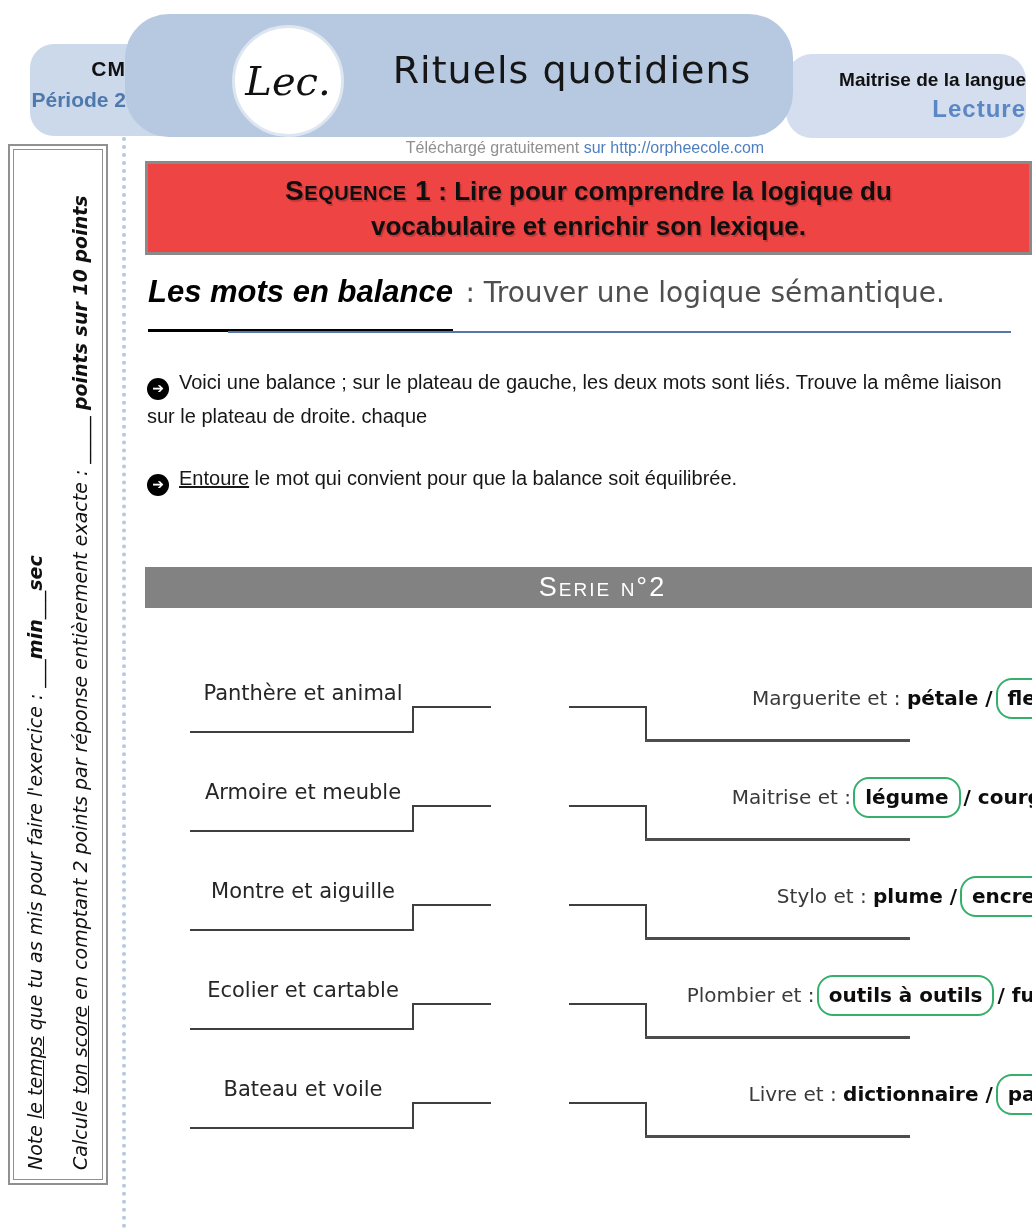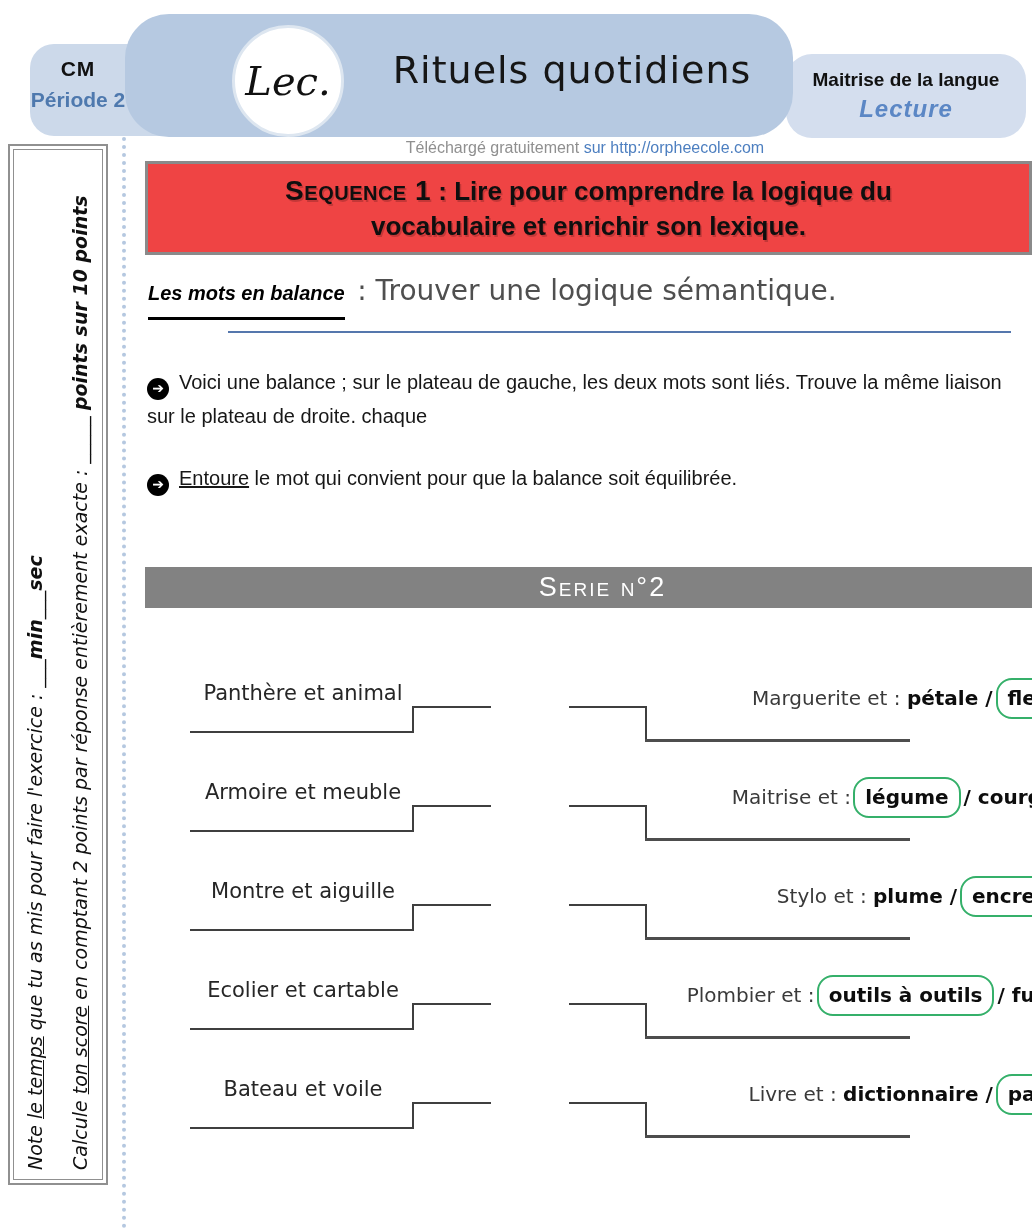--- a/index.html
+++ b/index.html
@@ -7,55 +7,55 @@
     --accent-blue:#4e79ae; --lecture-blue:#5b87c5; --link-blue:#4d7fc0;
     --circle-green:#35b06a; --series-gray:#828282; --divider-blue:#5577ad;
   }
   *{box-sizing:border-box; margin:0; padding:0;}
   body{background:#fff; font-family:"Liberation Sans",sans-serif;}
   .page{position:relative; width:1032px; height:1229px; background:#ffffff; overflow:hidden;}
 
   
   .tab-left{position:absolute; left:30px; top:44px; width:350px; height:92px;
     background:var(--tab-blue); border-radius:24px; z-index:1;}
-  .tab-left-text{position:absolute; left:30px; top:57px; width:96px; text-align:center; z-index:2;}
+  .tab-left-text{position:absolute; left:30px; top:57px; width:96px; text-align:right; z-index:2;}
   .level{font-size:21px; font-weight:bold; color:#111; letter-spacing:1px;}
   .period{font-size:21px; font-weight:bold; color:var(--accent-blue); margin-top:7px;}
   .banner{position:absolute; left:125px; top:14px; width:668px; height:123px;
     background:var(--banner-blue); border-radius:44px; z-index:3;}
   .logo{position:absolute; left:232px; top:25px; width:112px; height:112px; border-radius:50%;
     background:#fff; border:3px solid #dde6f0; box-shadow:0 0 0 4px #ffffff inset; z-index:4;
     display:flex; align-items:center; justify-content:center;}
   .logo span{font-family:"DejaVu Serif",serif; font-style:italic; font-size:40px; color:#111;}
   .banner-title{position:absolute; left:352px; top:48px; width:440px; text-align:center;
     font-family:"DejaVu Sans",sans-serif; font-size:38px; color:#161616; letter-spacing:1px; z-index:4; white-space:nowrap;}
   .tab-right{position:absolute; left:786px; top:54px; width:240px; height:84px;
     background:var(--right-tab-blue); border-radius:26px; z-index:2;
-    display:flex; flex-direction:column; align-items:center; justify-content:center;}
+    display:flex; flex-direction:column; align-items:flex-end; justify-content:center;}
   .subject{font-size:19px; font-weight:bold; color:#111;}
-  .domain{font-size:24px; font-weight:bold; color:var(--lecture-blue); margin-top:4px; letter-spacing:1px;font-style:italic;}
+  .domain{font-size:24px; font-weight:bold; color:var(--lecture-blue); margin-top:4px; letter-spacing:1px;}
   .dotted-line{position:absolute; left:122px; top:137px; height:1092px; width:0;
     border-left:4px dotted #b5c8e0; z-index:0;}
 
   
   .download{position:absolute; left:145px; top:139px; width:880px; text-align:center; font-size:16px; z-index:2;}
   .dl-gray{color:#8f8f8f;}
   .dl-link{color:var(--link-blue); text-decoration:none; cursor:pointer;}
 
   
   .seq-box{position:absolute; left:145px; top:161px; width:887px; height:94px;
     background:#ef4444; border:3px solid #8a8a8a; text-align:center;
     display:flex; flex-direction:column; justify-content:center; gap:4px;
     font-weight:bold; font-size:26px; color:#0f0f0f; text-shadow:1.5px 1.5px 0 rgba(0,0,0,0.18);}
   .seq-title{font-variant:small-caps; font-size:28px; letter-spacing:0.5px;}
 
   
   .ex-heading{position:absolute; left:148px; top:274px; width:880px; white-space:nowrap;}
-  .ex-title{font-size:20px; font-weight:bold; font-style:italic; color:#000;
-    border-bottom:3px solid #000; padding-bottom:13px;}
+  .ex-title{font-size:31px; font-weight:bold; font-style:italic; color:#000;
+    border-bottom:3px solid #000; padding-bottom:20px;}
   .ex-sub{font-family:"DejaVu Sans",sans-serif; font-size:28px; color:#4f4f4f; margin-left:8px;}
   .blue-divider{position:absolute; left:228px; top:331px; width:783px; height:2px; background:var(--divider-blue);}
 
   
   .instr{position:absolute; left:147px; width:888px; font-size:20px; line-height:1.65; color:#171717;}
   .instr1{top:366px;}
   .instr2{top:462px;}
   .arrow-icon{display:inline-flex; width:22px; height:22px; border-radius:50%; background:#000;
     color:#fff; font-size:14px; align-items:center; justify-content:center;
     margin-right:10px; vertical-align:-4px;}

